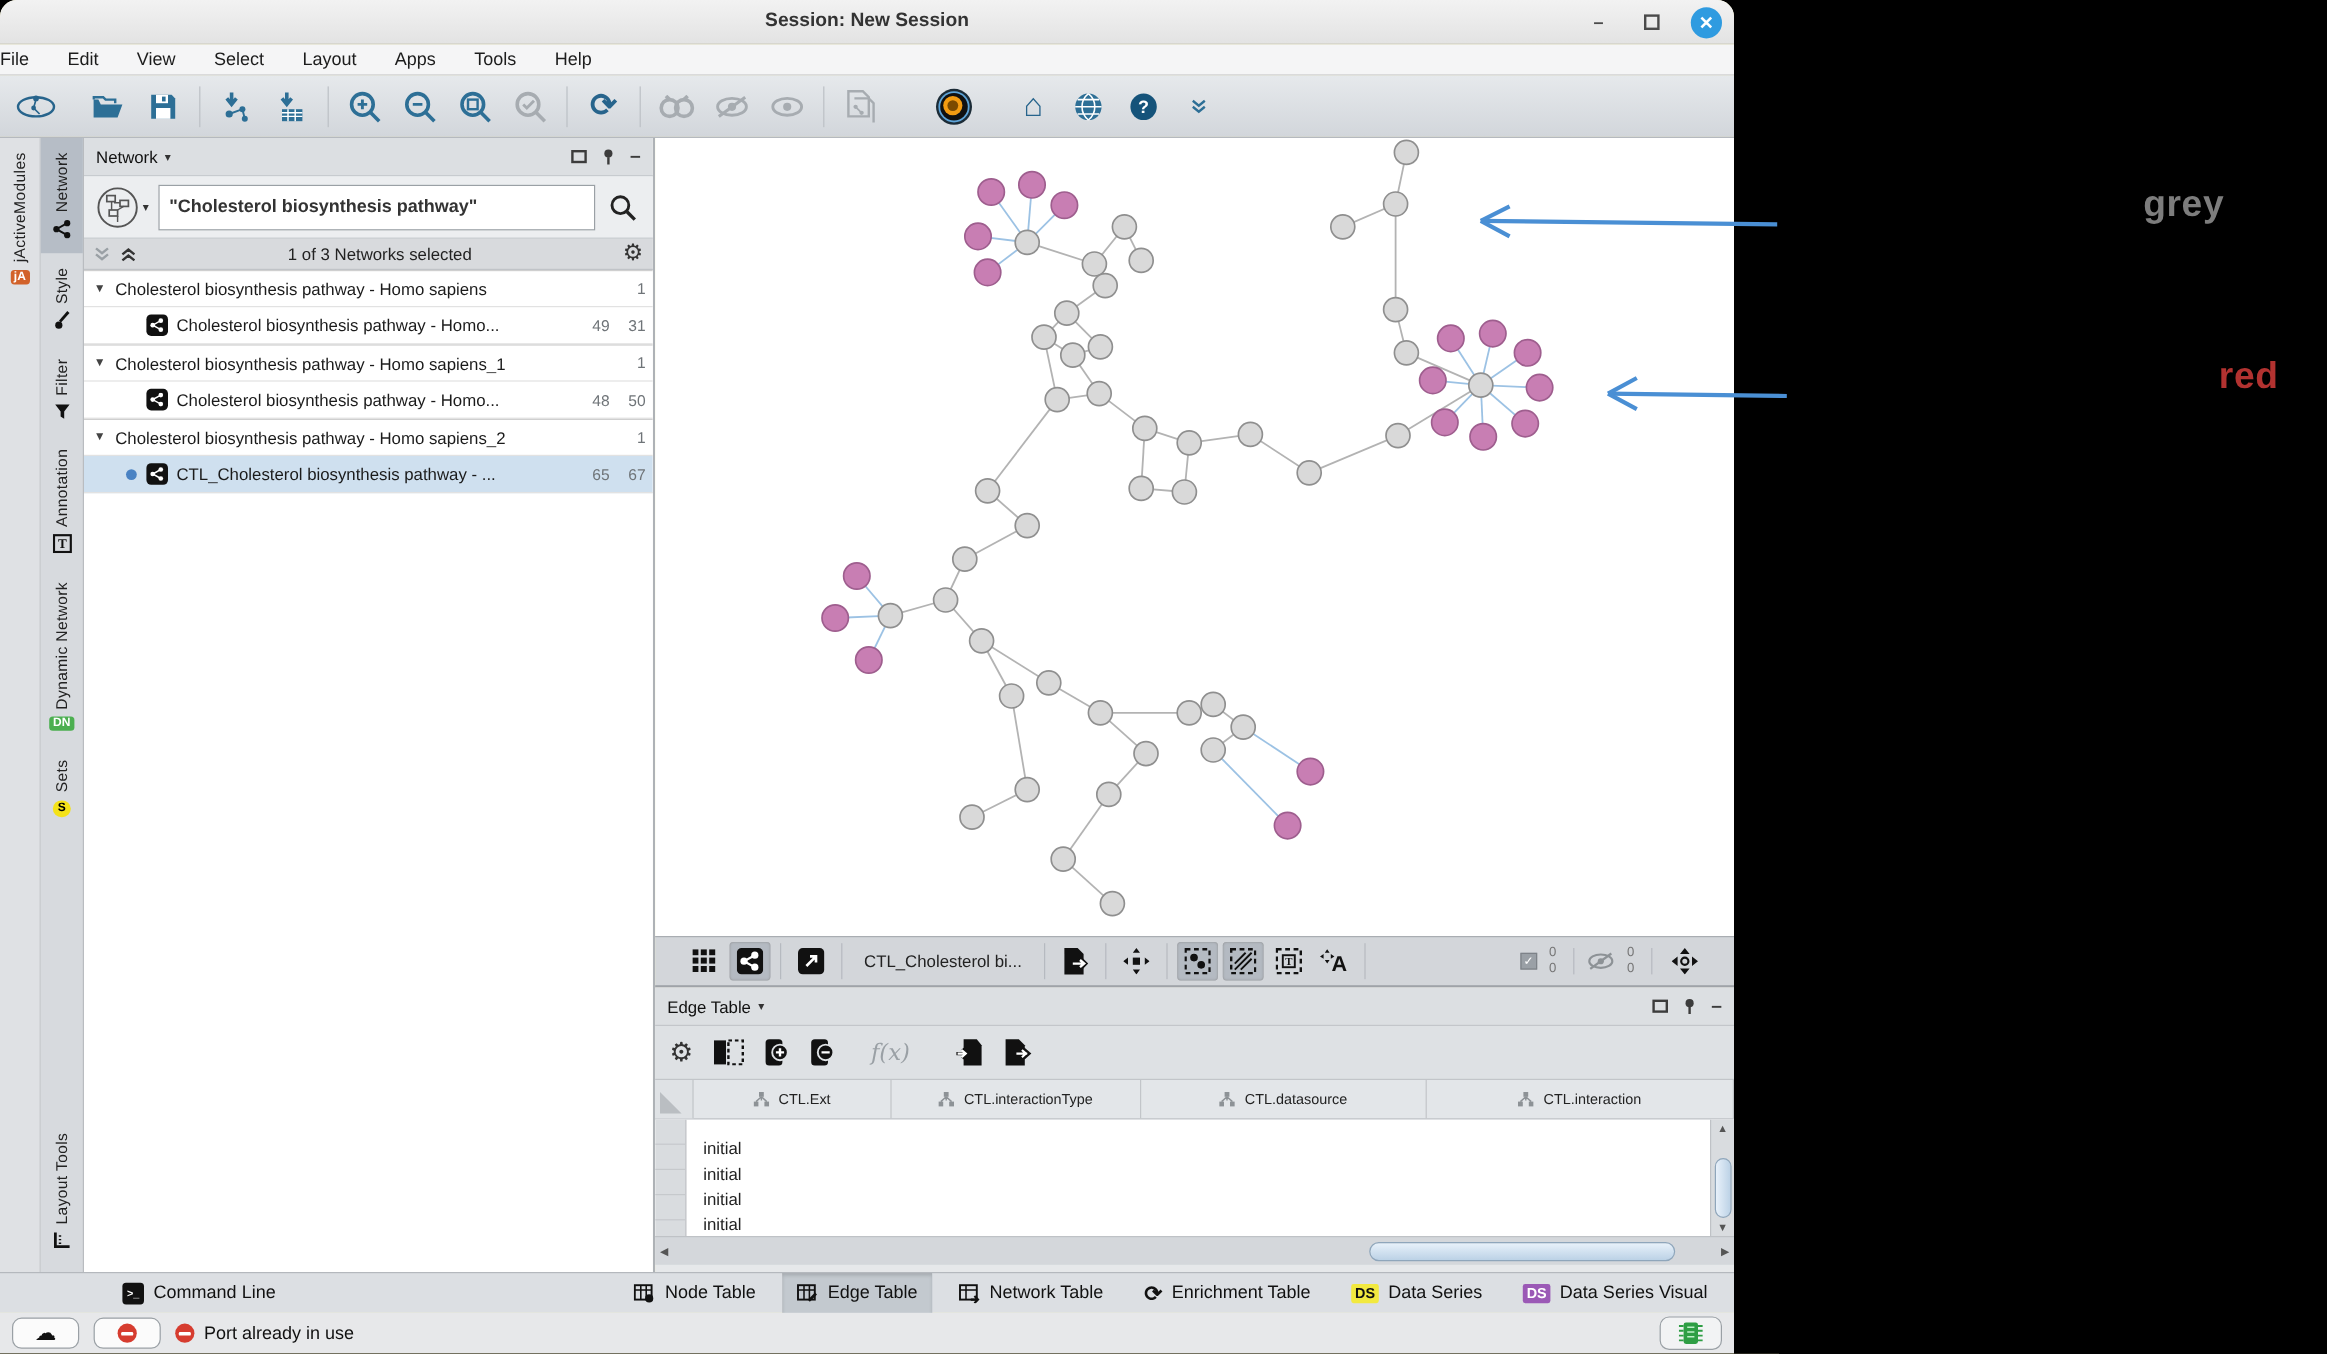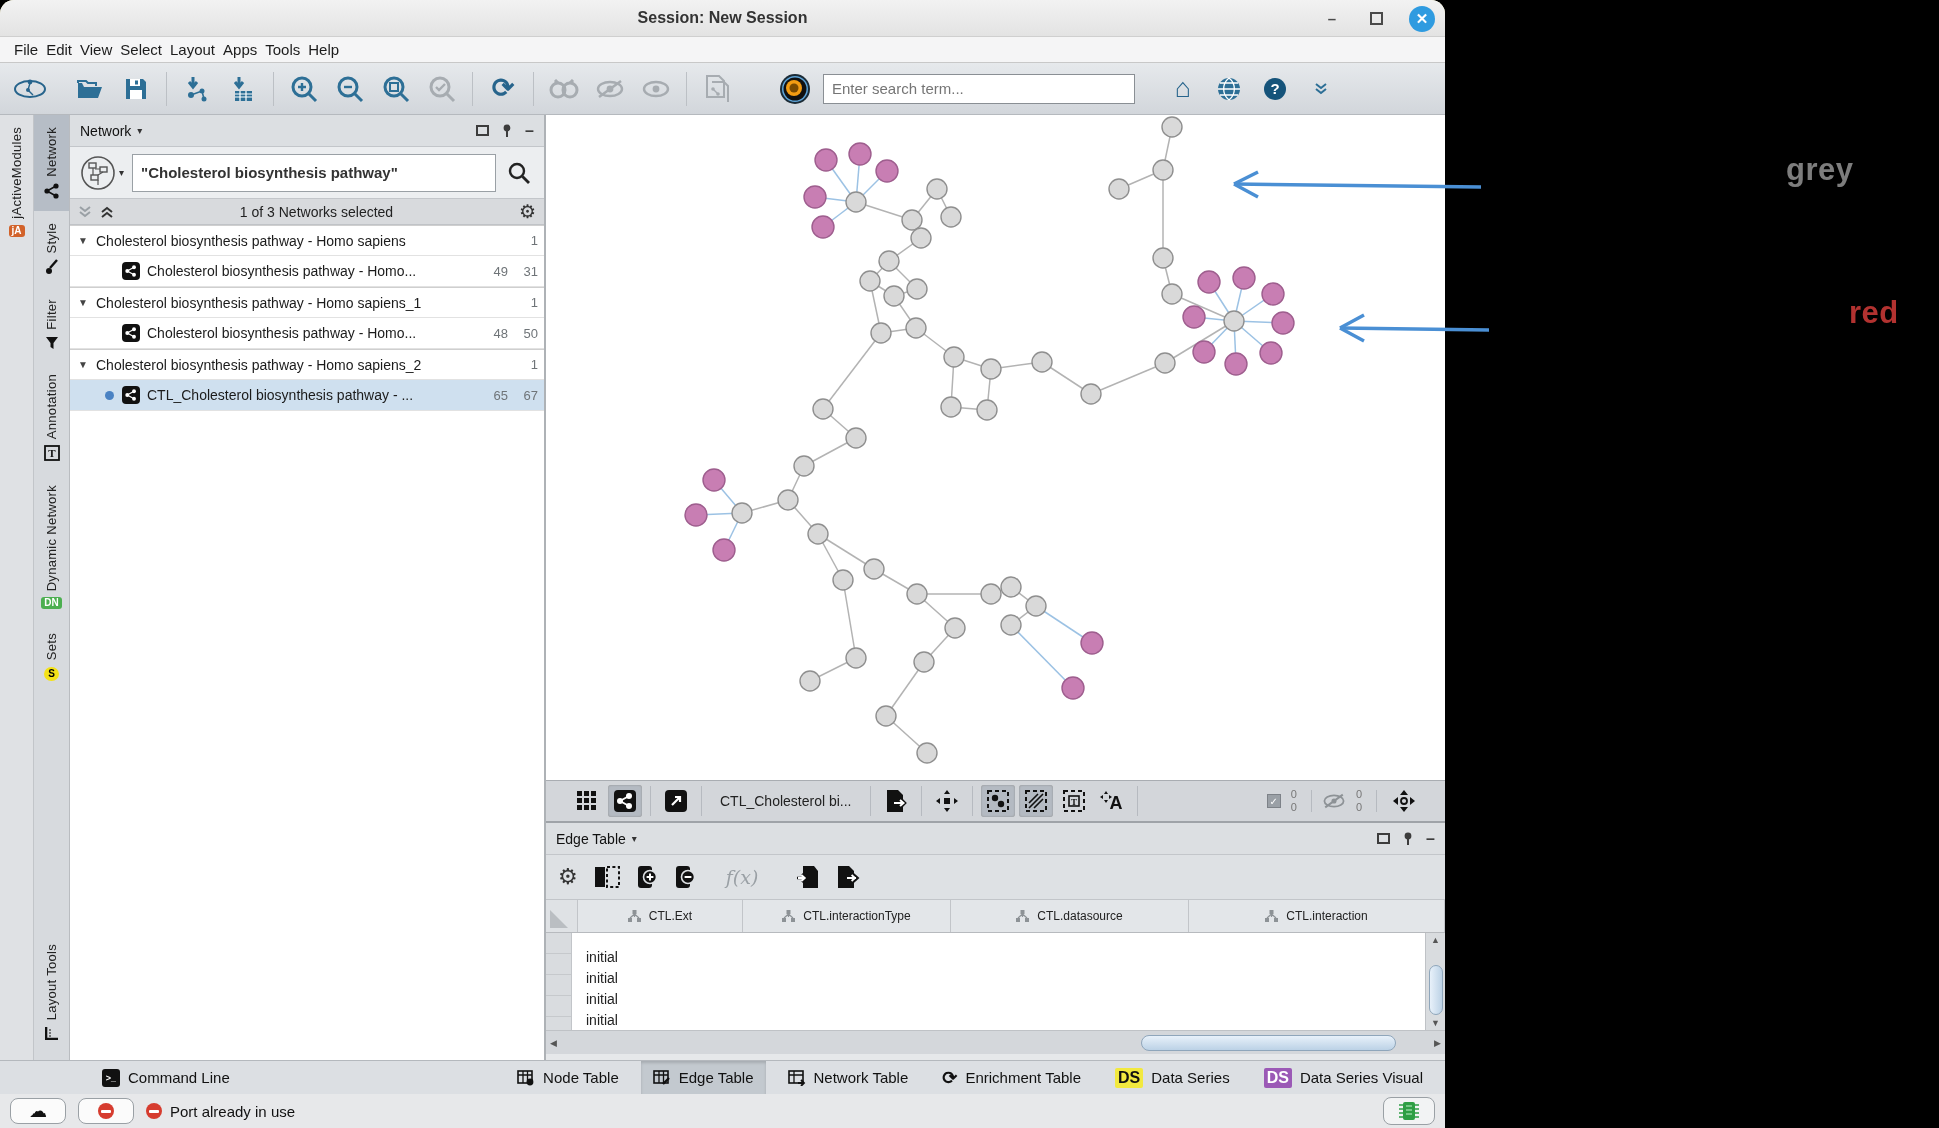--- a/index.html
+++ b/index.html
@@ -17,21 +17,21 @@
   .titlebar .title { font-size:16px; font-weight:bold; color:#333; }
   .winbtns { position:absolute; right:10px; top:0; height:37px; display:flex; align-items:center; gap:22px; }
   .winbtn { width:22px; height:22px; display:flex; align-items:center; justify-content:center;
             color:#4a4a4a; font-size:15px; cursor:default; }
   .winbtn.min { font-weight:bold; }
   .winbtn.max span { width:13px; height:13px; border:2px solid #4a4a4a; display:block; }
   .winbtn.close { width:26px; height:26px; border-radius:50%; background:#2f9be0; color:#fff; font-size:15px; font-weight:bold; }
 
   
   .menubar { height:26px; background:#f5f5f6; border-bottom:1px solid #c8c8c8;
-             display:flex; align-items:center; gap:8px; padding-left:14px; flex:0 0 auto; }
+             display:flex; align-items:center; gap:32px; flex:0 0 auto; }
   .menubar span { font-size:15px; color:#1c1c1c; }
 
   
   .toolbar { height:52px; background:linear-gradient(#e6e9ec,#d2d6db);
              display:flex; align-items:center; flex:0 0 auto; border-bottom:1px solid #b5b9be; }
   .tgroup { display:flex; align-items:center; gap:10px; padding:0 12px; }
   .tsep { width:1px; height:34px; background:#bcc0c5; }
   .ibtn { width:36px; height:36px; display:flex; align-items:center; justify-content:center; border-radius:4px; }
   .ibtn svg { display:block; }
   .blue { color:#27648c; }
@@ -118,21 +118,21 @@
   .vscroll { position:absolute; right:0; top:0; width:20px; height:100%; background:#d9dcdf; border-left:1px solid #bfc2c6; display:flex; flex-direction:column; align-items:center; }
   .vthumb { width:14px; height:50px; margin-top:18px; border:1px solid #8fa6bb; border-radius:7px; background:linear-gradient(90deg,#e8f1fa,#bcd2e6); }
   .sarrow { font-size:9px; color:#555; line-height:14px; }
   .hscroll { height:24px; background:#d4d7db; border-top:1px solid #bfc2c6; display:flex; align-items:center; padding:0 4px; flex:0 0 auto; position:relative; }
   .hthumb { position:absolute; left:595px; width:255px; height:16px; border:1px solid #8fa6bb; border-radius:8px; background:linear-gradient(#e8f1fa,#bcd2e6); }
 
   
   .bottom-tabs { height:34px; background:#dcdfe3; border-top:1px solid #b4b8bd; display:flex; align-items:center; padding:0 10px; gap:6px; flex:0 0 auto; }
   .btab { display:flex; align-items:center; gap:8px; font-size:15px; color:#111; padding:0 12px; height:34px; }
   .btab.sel { background:#c3c9cf; box-shadow:inset 0 2px 3px rgba(0,0,0,.15); }
-  .btab .dsb { font-size:16px; font-weight:bold; padding:1px 3px; border-radius:2px; }
+  .btab .dsb { font-size:12px; font-weight:bold; padding:1px 3px; border-radius:2px; }
   .term-ic { width:18px; height:18px; background:#111; border-radius:3px; color:#fff; font-size:9px; font-weight:bold; display:flex; align-items:center; justify-content:center; }
   .first-tab { margin-left:80px; }
   .tabs-right { margin-left:auto; display:flex; align-items:center; gap:10px; }
 
   
   .statusbar { height:34px; background:#e7e8ea; display:flex; align-items:center; gap:12px; padding:0 10px; flex:0 0 auto; }
   .sbtn { width:56px; height:26px; background:#fbfbfb; border:1px solid #9aa0a5; border-radius:8px; display:flex; align-items:center; justify-content:center; }
   .cloud-ch { font-size:18px; color:#111; line-height:1; }
   .stop-ic { width:16px; height:16px; border-radius:50%; background:#d63c2f; position:relative; }
   .stop-ic:after { content:""; position:absolute; left:3px; top:6.5px; width:10px; height:3px; background:#fff; border-radius:1px; }
@@ -289,21 +289,20 @@
     <div class="tgroup" style="padding-left:30px;">
       <div class="ibtn">
         <svg width="34" height="34" viewBox="0 0 34 34">
             <circle cx="17" cy="17" r="15" fill="#1b2b36"></circle>
             <circle cx="17" cy="17" r="13" fill="#5ea4d8"></circle>
             <circle cx="17" cy="17" r="11.5" fill="#111"></circle>
             <circle cx="16" cy="16" r="8" fill="#f39c12"></circle>
             <circle cx="16" cy="16" r="4.5" fill="#7a4a00"></circle>
           </svg>
       </div>
-      <input class="search-box" type="text" placeholder="Enter search term..." style="">
     </div>
     <div class="tgroup" style="margin-left:6px;">
       <div class="ibtn blue home-ch">⌂</div>
       <div class="ibtn">
         <svg width="26" height="26" viewBox="0 0 26 26">
             <circle cx="13" cy="13" r="11" fill="#2d6f96"></circle>
             <path d="M2 13 h22 M13 2 a14 14 0 0 1 0 22 M13 2 a14 14 0 0 0 0 22 M4 7 h18 M4 19 h18" stroke="#fff" stroke-width="1.3" fill="none"></path>
           </svg>
       </div>
       <div class="ibtn">

